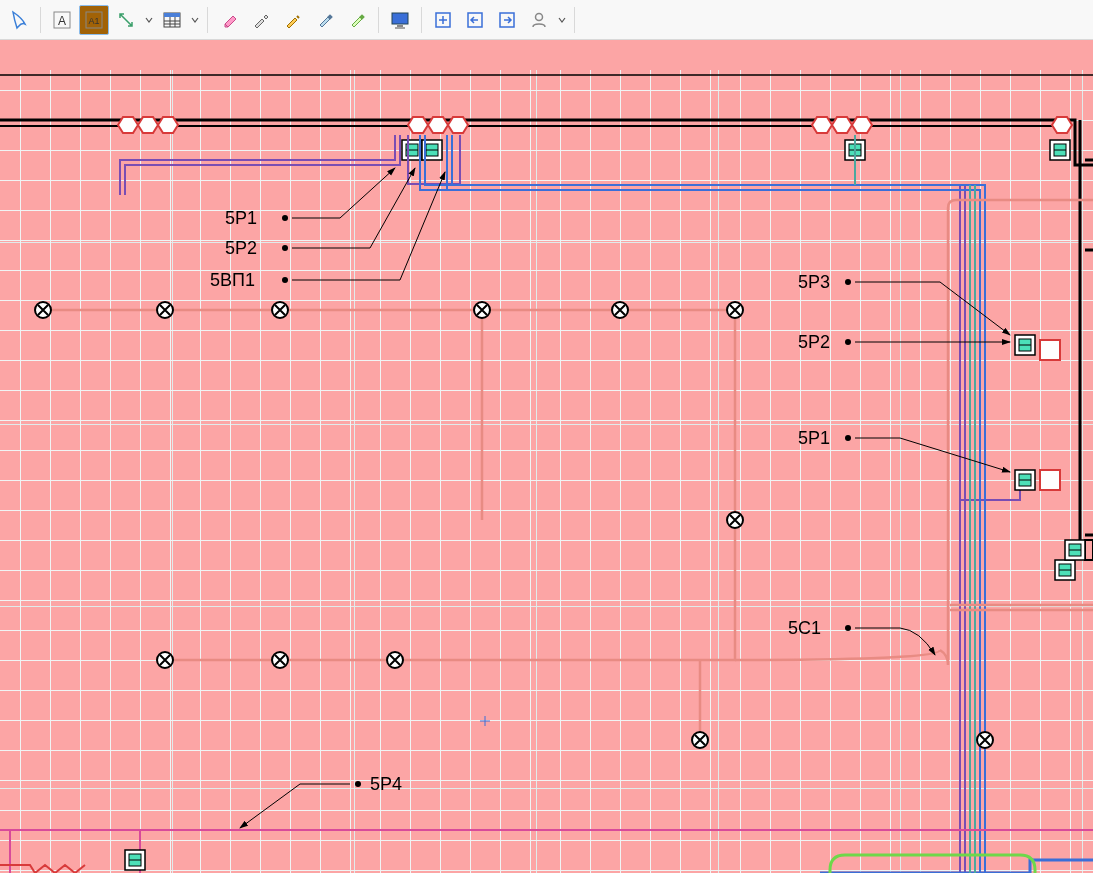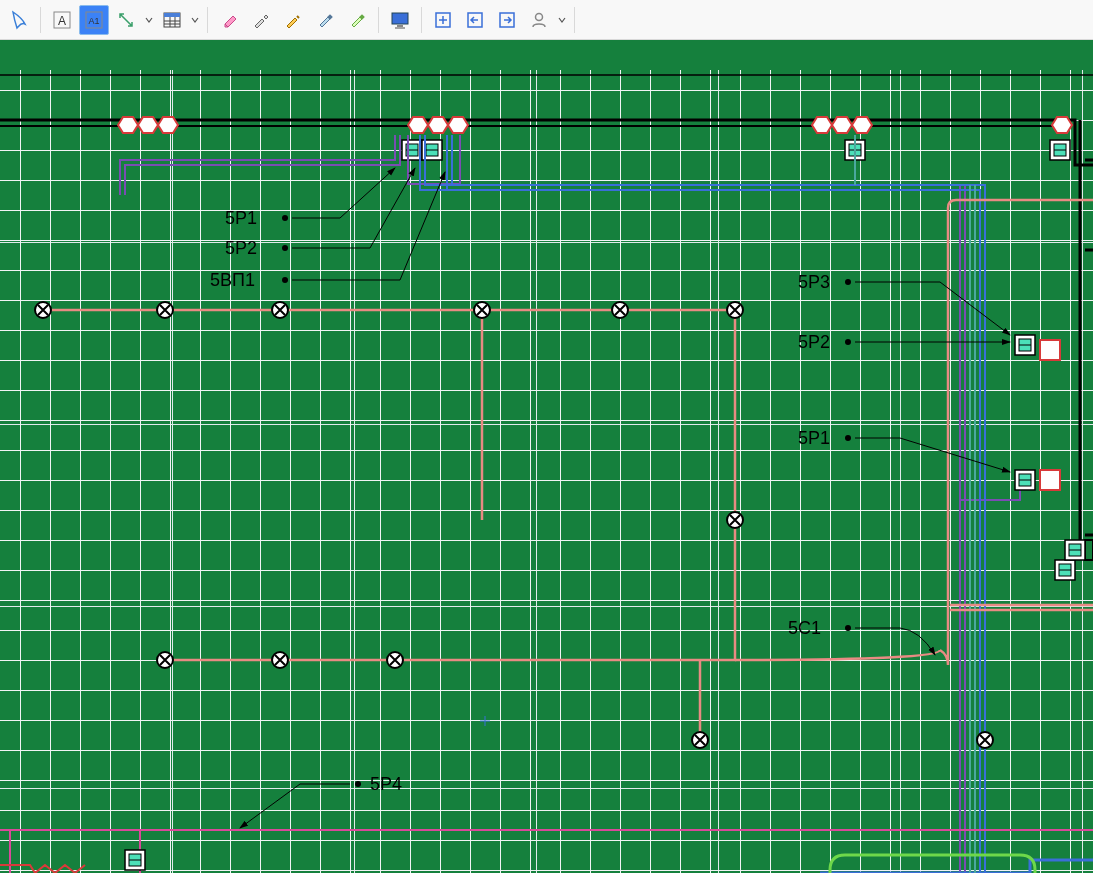--- a/index.html
+++ b/index.html
@@ -1,22 +1,22 @@
 <!DOCTYPE html>
 <html><head>
 <meta charset="utf-8">
 <style>
   * { box-sizing: border-box; }
   body { margin: 0; font-family: "Segoe UI", Arial, sans-serif; font-size: 13px; background: #fff; width: 1093px; height: 873px; overflow: hidden; }
   .toolbar { display: flex; align-items: center; height: 40px; background: #f8f8f8; border-bottom: 1px solid #d9d9d9; padding: 0 4px; gap: 2px; }
   .sep { width: 1px; height: 26px; background: #d9d9d9; margin: 0 4px; }
   .tbtn { width: 30px; height: 30px; display: flex; align-items: center; justify-content: center; border: 1px solid transparent; border-radius: 2px; cursor: pointer; position: relative; }
-  .tbtn.active { background: #3b82f6; border-color: #8abced; }
+  .tbtn.active { background: #a16207; border-color: #8abced; }
   .dd { width: 12px; display: flex; align-items: center; justify-content: center; cursor: pointer; }
-  .workspace { position: absolute; top: 40px; left: 0; width: 1093px; height: 833px; background: #15803d; }
+  .workspace { position: absolute; top: 40px; left: 0; width: 1093px; height: 833px; background: #fca5a5; }
   .grid { position: absolute; top: 30px; left: 0; width: 1093px; height: 803px;
     background-image:
       linear-gradient(#f0f4f4 1px, transparent 1px),
       linear-gradient(90deg, #f0f4f4 1px, transparent 1px),
       linear-gradient(#e0ebeb 1px, transparent 1px),
       linear-gradient(90deg, #e0ebeb 1px, transparent 1px);
     background-size: 30px 30px, 30px 30px, 182px 182px, 182px 182px;
     background-position: -10px -10px, -10px -10px, -10px -10px, -10px -10px;
   }
   svg.overlay { position: absolute; top: 0; left: 0; width: 1093px; height: 833px; }

